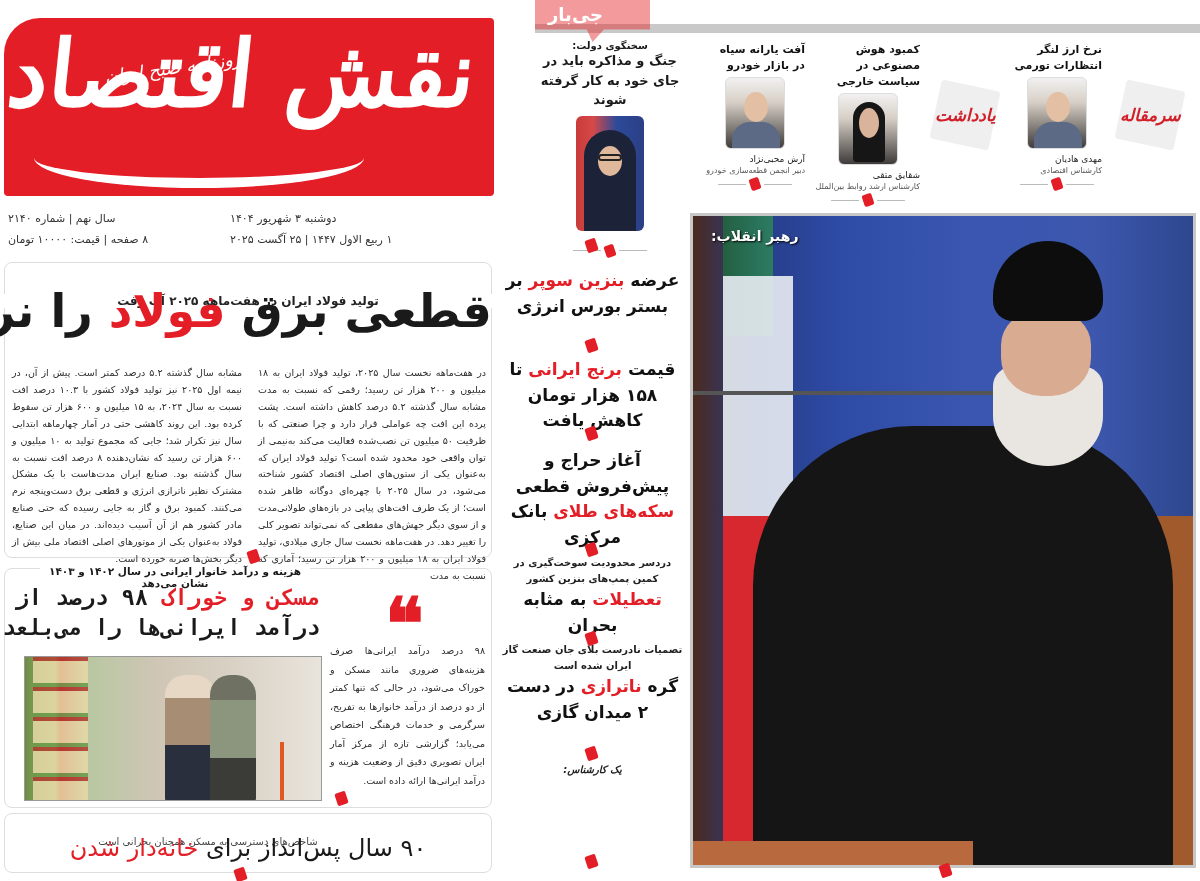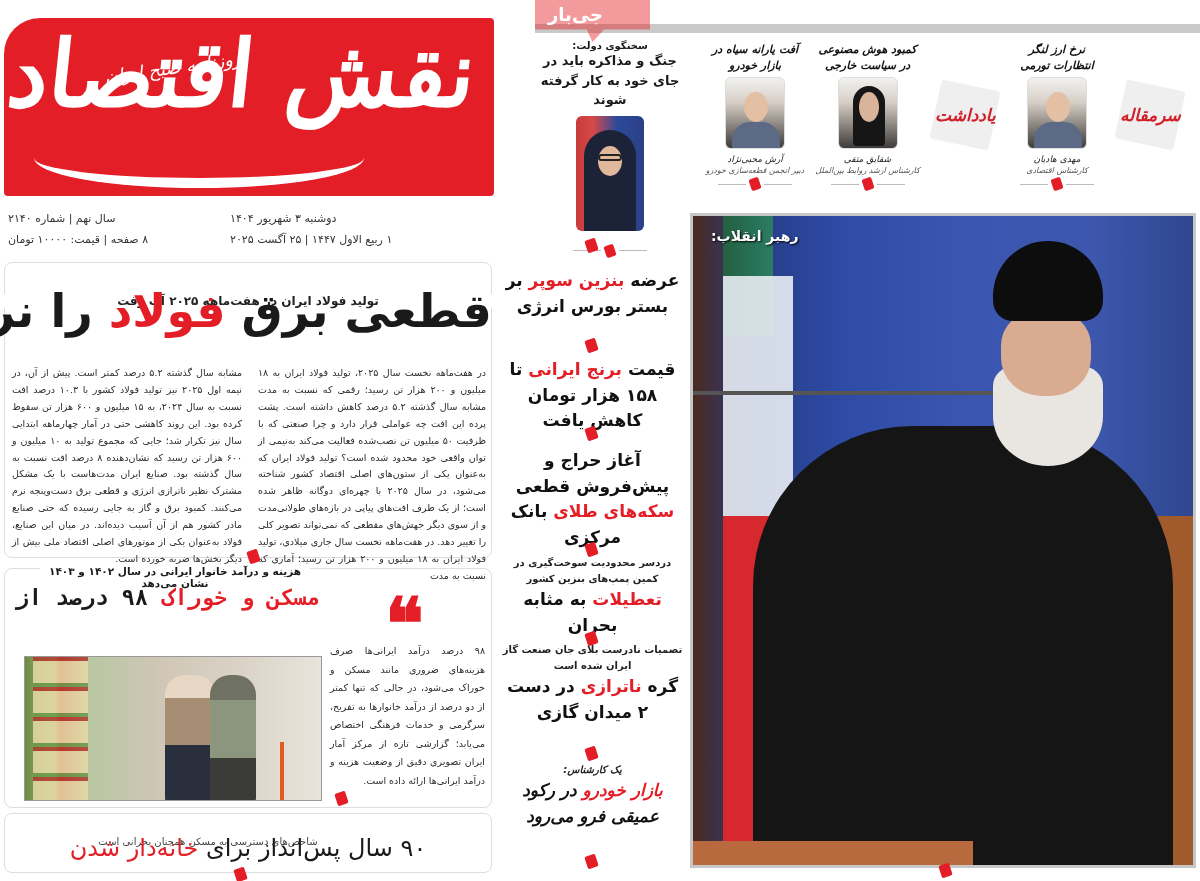--- a/index.html
+++ b/index.html
@@ -15,21 +15,21 @@
     .masthead .swoosh { position: absolute; left: 30px; bottom: 8px; width: 330px; height: 60px; border-bottom: 10px solid #fff; border-radius: 0 0 60% 60%; }
 
     .meta { font-size: 11px; color: #333; white-space: nowrap; }
 
     
     .top-strip { left: 690px; top: 24px; width: 510px; height: 9px; background: #c9c9c9; }
     .top-strip-left { left: 535px; top: 24px; width: 155px; height: 9px; background: #c9c9c9; }
     .watermark { left: 535px; top: 0; width: 115px; height: 42px; background: rgba(228,30,38,0.45); clip-path: polygon(0 0,100% 0,100% 70%,60% 70%,50% 100%,45% 70%,0 70%); }
     .watermark-text { left: 548px; top: 4px; color: #fff; font-weight: bold; font-size: 18px; }
 
-    .col-card { text-align: center; font-style: italic; }
+    .col-card { text-align: right; }
     .col-card .ttl { font-weight: bold; font-size: 11px; line-height: 1.45; color: #111; }
     .col-card .photo { width: 60px; height: 72px; margin: 3px auto 4px; border-radius: 6px; background: linear-gradient(180deg,#f1f1f1 0%,#d7cfc6 35%,#3e3b3a 100%); position: relative; overflow: hidden; border: 1px solid #ddd; }
     .col-card .photo .face { position: absolute; left: 18px; top: 14px; width: 24px; height: 30px; border-radius: 50%; background: #e3bfa3; }
     .col-card .photo .body { position: absolute; left: 6px; top: 44px; width: 48px; height: 30px; border-radius: 18px 18px 0 0; background: #5c6a85; }
     .col-card .photo.hijab .face { background: #d9b49a; width: 20px; left: 20px; }
     .col-card .photo.hijab::before { content: ""; position: absolute; left: 14px; top: 8px; width: 32px; height: 60px; background: #161616; border-radius: 16px 16px 4px 4px; }
     .col-card .name { font-size: 9px; color: #222; line-height: 1.5; }
     .col-card .role { font-size: 8px; color: #555; }
     .page-tag { display: inline-block; width: 10px; height: 12px; background: #e41e26; border-radius: 2px; transform: rotate(-18deg); }
     .tag-line { display: flex; align-items: center; justify-content: center; gap: 4px; margin-top: 3px; }
@@ -177,20 +177,21 @@
   <span>قطعی برق </span><span class="red">فولاد</span><span> را نرم کرد!</span>
 </div>
 <div class="abs body-col" style="left:258px; top:365px; width:228px;">در هفت‌ماهه نخست سال ۲۰۲۵، تولید فولاد ایران به ۱۸ میلیون و ۲۰۰ هزار تن رسید؛ رقمی که نسبت به مدت مشابه سال گذشته ۵.۲ درصد کاهش داشته است. پشت پرده این افت چه عواملی قرار دارد و چرا صنعتی که با ظرفیت ۵۰ میلیون تن نصب‌شده فعالیت می‌کند به‌نیمی از توان واقعی خود محدود شده است؟ تولید فولاد ایران که به‌عنوان یکی از ستون‌های اصلی اقتصاد کشور شناخته می‌شود، در سال ۲۰۲۵ با چهره‌ای دوگانه ظاهر شده است؛ از یک طرف افت‌های پیاپی در بازه‌های طولانی‌مدت و از سوی دیگر جهش‌های مقطعی که نمی‌تواند تصویر کلی را تغییر دهد. در هفت‌ماهه نخست سال جاری میلادی، تولید فولاد ایران به ۱۸ میلیون و ۲۰۰ هزار تن رسید؛ آماری که نسبت به مدت</div>
 <div class="abs body-col" style="left:12px; top:365px; width:230px;">مشابه سال گذشته ۵.۲ درصد کمتر است. پیش از آن، در نیمه اول ۲۰۲۵ نیز تولید فولاد کشور با ۱۰.۳ درصد افت نسبت به سال ۲۰۲۴، به ۱۵ میلیون و ۶۰۰ هزار تن سقوط کرده بود. این روند کاهشی حتی در آمار چهارماهه ابتدایی سال نیز تکرار شد؛ جایی که مجموع تولید به ۱۰ میلیون و ۶۰۰ هزار تن رسید که نشان‌دهنده ۸ درصد افت نسبت به سال گذشته بود. صنایع ایران مدت‌هاست با یک مشکل مشترک نظیر ناترازی انرژی و قطعی برق دست‌وپنجه نرم می‌کنند. کمبود برق و گاز به جایی رسیده که حتی صنایع مادر کشور هم از آن آسیب دیده‌اند. در میان این صنایع، فولاد به‌عنوان یکی از موتورهای اصلی اقتصاد ملی بیش از دیگر بخش‌ها ضربه خورده است.</div>
 <div class="abs" style="left:248px; top:548px;"><span class="page-ref"></span></div>
 
 <div class="abs house-box"></div>
 <div class="abs house-kicker">هزینه و درآمد خانوار ایرانی در سال ۱۴۰۲ و ۱۴۰۳ نشان می‌دهد</div>
 <div class="abs house-headline">
   <div><span class="red">مسکن و خوراک</span><span> ۹۸ درصد از</span></div>
+  <div>درآمد ایرانی‌ها را می‌بلعد</div>
 </div>
 <div class="abs quote-mark">❝</div>
 <div class="abs house-photo">
   <div class="shelf"></div>
     <div class="man"></div>
     <div class="woman"></div>
     <div class="rail"></div>
 </div>
 <div class="abs body-col" style="left:330px; top:642px; width:155px; font-size:9.5px; line-height:1.95;">۹۸ درصد درآمد ایرانی‌ها صرف هزینه‌های ضروری مانند مسکن و خوراک می‌شود، در حالی که تنها کمتر از دو درصد از درآمد خانوارها به تفریح، سرگرمی و خدمات فرهنگی اختصاص می‌یابد؛ گزارشی تازه از مرکز آمار ایران تصویری دقیق از وضعیت هزینه و درآمد ایرانی‌ها ارائه داده است.</div>
 <div class="abs" style="left:336px; top:790px;"><span class="page-ref"></span></div>
@@ -226,21 +227,20 @@
 <div class="abs" style="left:586px; top:630px;"><span class="page-ref"></span></div>
 
 <div class="abs mid" style="top:642px;">
   <div class="k">تصمیات نادرست بلای جان صنعت گاز ایران شده است</div>
   <div class="h"><span>گره </span><span class="red">ناترازی</span><span> در دست ۲ میدان گازی</span></div>
 </div>
 <div class="abs" style="left:586px; top:745px;"><span class="page-ref"></span></div>
 
 <div class="abs mid" style="top:762px;font-style:italic;">
   <div class="k">یک کارشناس:</div>
-  <div class="h"><span class="red">بازار خودرو</span><span> در رکود عمیقی فرو می‌رود</span></div>
 </div>
 <div class="abs" style="left:586px; top:853px;"><span class="page-ref"></span></div>
 
 <div class="abs leader">
   <div class="flag-green"></div>
   <div class="flag-white"></div>
   <div class="flag-red"></div>
   <div class="mic"></div>
   <div class="chair"></div>
   <div class="robe"></div>

